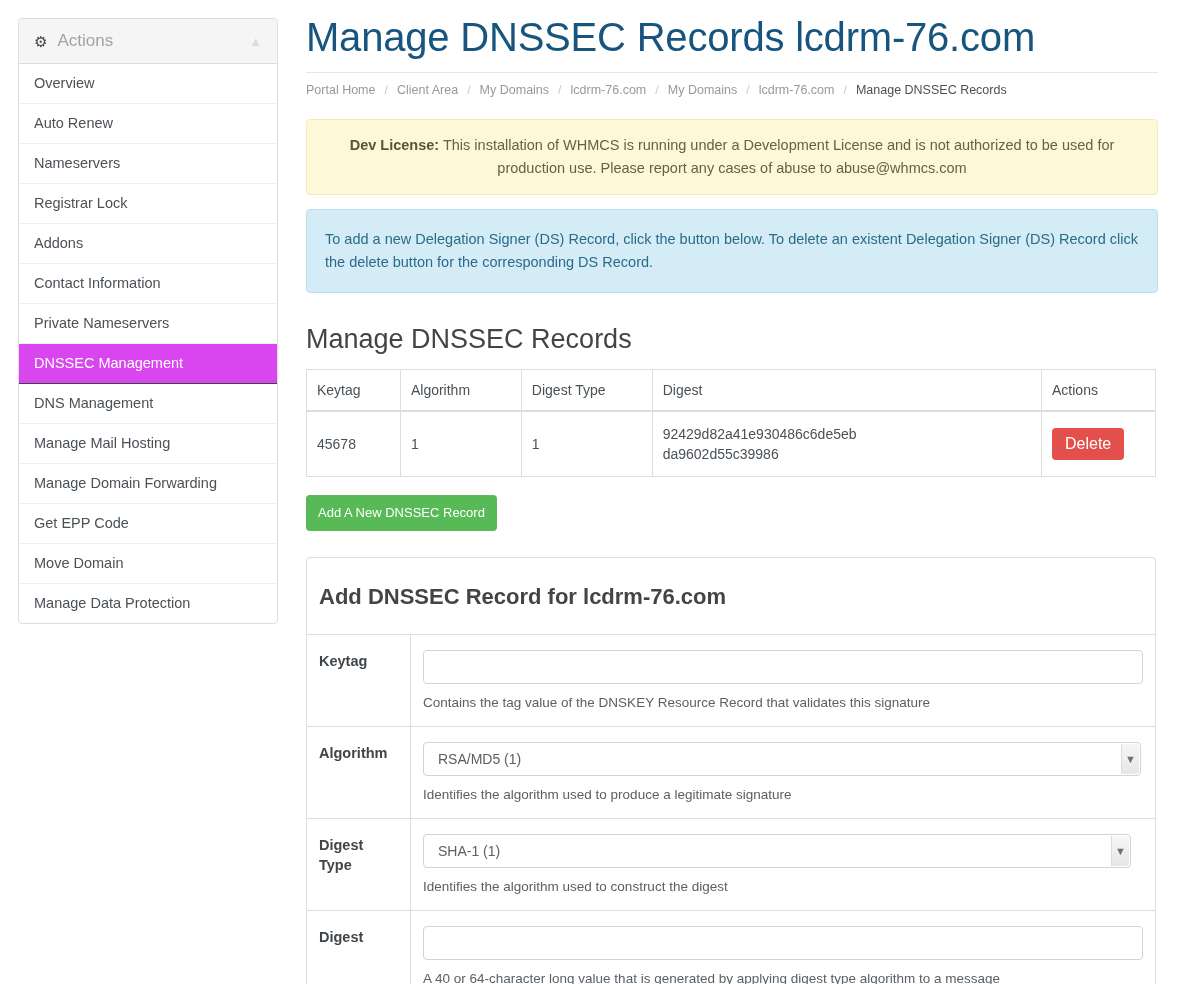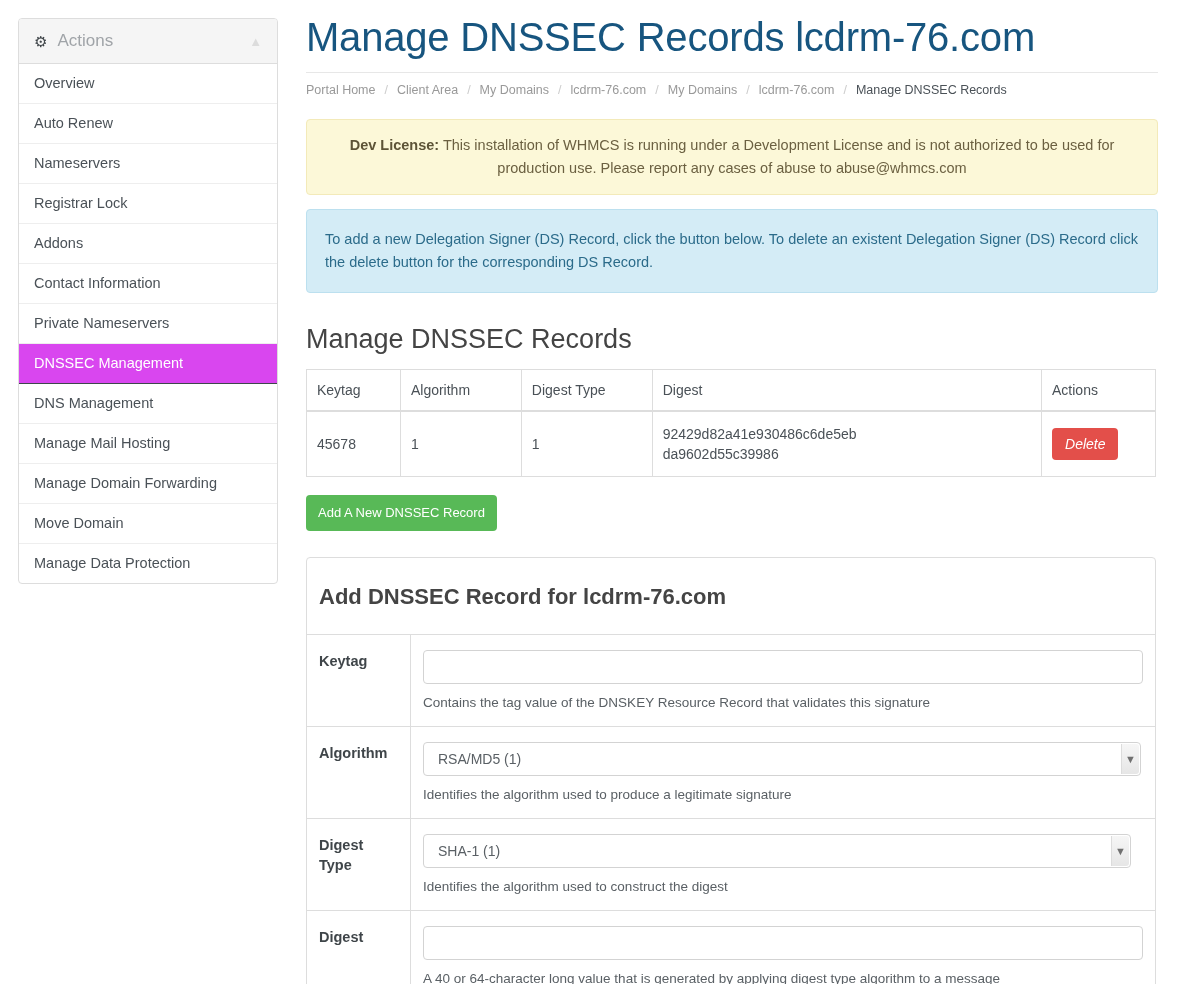--- a/index.html
+++ b/index.html
@@ -180,24 +180,23 @@
     display: inline-block;
     border: none;
     border-radius: 4px;
     font-family: "Liberation Sans", sans-serif;
     cursor: pointer;
     text-align: center;
     color: #ffffff;
   }
   .btn-danger {
     background: #e34f4a;
-    font-size: 14px;
+    font-size: 16px;
     padding: 7px 13px;
     line-height: 18px;
-    font-style: italic;
   }
   .btn-success {
     background: #58b957;
     font-size: 13.5px;
     padding: 8px 13px;
     line-height: 18px;
     text-align: center;
   }
   .btn-add-new {
     margin-top: 18px;
@@ -312,20 +311,21 @@
       <a class="sidebar-item">Auto Renew</a>
       <a class="sidebar-item">Nameservers</a>
       <a class="sidebar-item">Registrar Lock</a>
       <a class="sidebar-item">Addons</a>
       <a class="sidebar-item">Contact Information</a>
       <a class="sidebar-item">Private Nameservers</a>
       <a class="sidebar-item active">DNSSEC Management</a>
       <a class="sidebar-item">DNS Management</a>
       <a class="sidebar-item">Manage Mail Hosting</a>
       <a class="sidebar-item">Manage Domain Forwarding</a>
+      <a class="sidebar-item">Get EPP Code</a>
       <a class="sidebar-item">Move Domain</a>
       <a class="sidebar-item">Manage Data Protection</a>
     </div>
   </div>
 
   <div class="main">
 
     <h1 class="page-title">Manage DNSSEC Records lcdrm-76.com</h1>
 
     <div class="breadcrumb">

